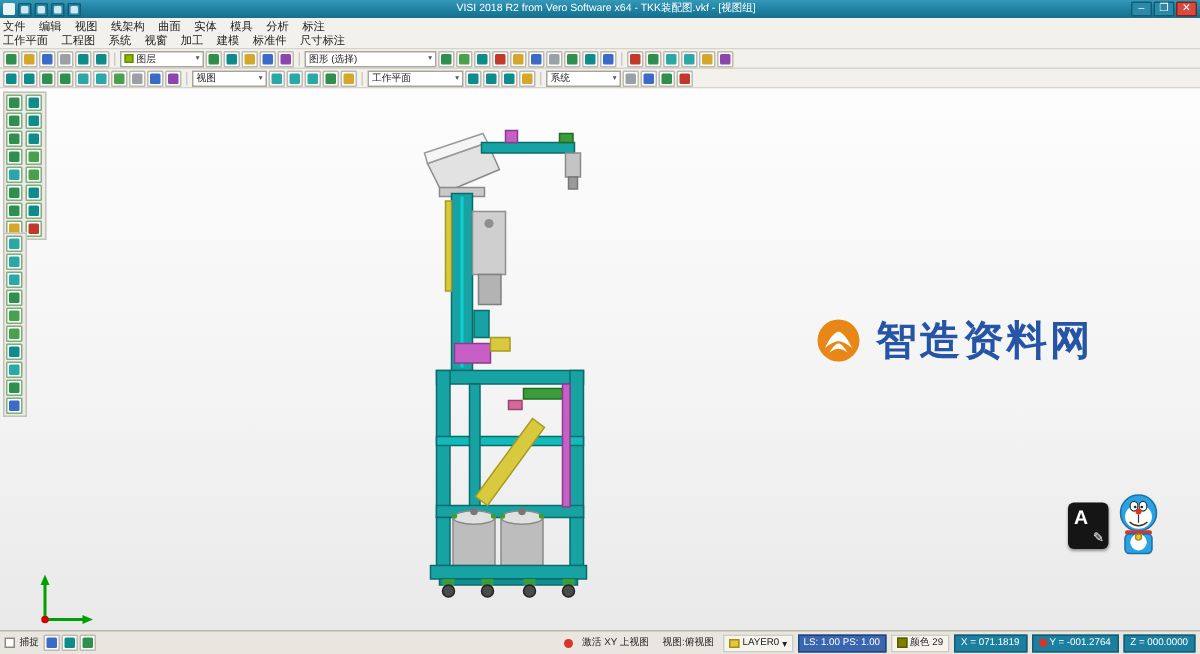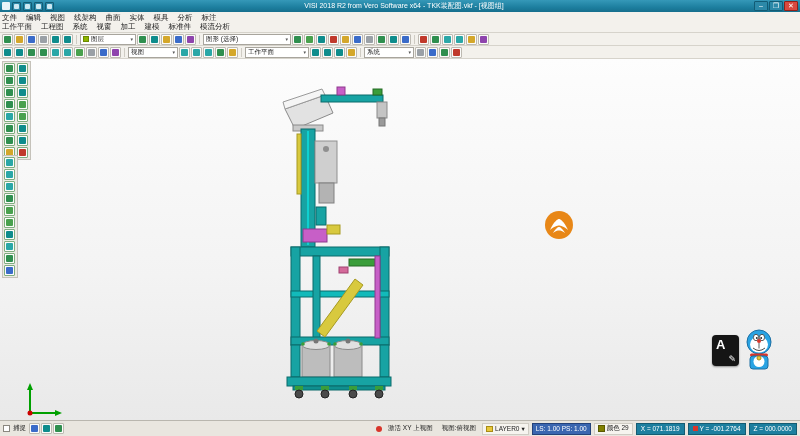--- a/index.html
+++ b/index.html
@@ -103,21 +103,21 @@
         <span class="menu-item">模具</span>
         <span class="menu-item">分析</span>
         <span class="menu-item">标注</span>
         <span class="menu-item">工作平面</span>
         <span class="menu-item">工程图</span>
         <span class="menu-item">系统</span>
         <span class="menu-item">视窗</span>
         <span class="menu-item">加工</span>
         <span class="menu-item">建模</span>
         <span class="menu-item">标准件</span>
-        <span class="menu-item">模流分析</span>
+        <span class="menu-item">尺寸标注</span>
       </div>
   </div>
 
   <div class="toolbar">
     <span class="icon-group">
         <span class="ticon">
           <span class="glyph" style="background: rgb(47, 143, 79);"></span>
         </span>
         <span class="ticon">
           <span class="glyph" style="background: rgb(212, 167, 42);"></span>
@@ -472,20 +472,21 @@
       <polygon points="38,32 31,29 31,35" fill="#00a000"></polygon>
       <circle cx="6" cy="32" r="2.5" fill="#cc0000"></circle>
     </svg>
 
     <div class="watermark">
       <svg width="36" height="32" viewBox="0 0 36 32">
         <circle cx="17" cy="16" r="14" fill="#e8820c"></circle>
         <path d="M8 21 C12 12 16 10 17 10 C18 10 22 12 26 21 C22 17.5 18.5 16.5 17 16.5 C15.5 16.5 12 17.5 8 21 Z" fill="#ffffff"></path>
         <path d="M11 24 C14 19 16 18 17 18 C18 18 20 19 23 24 C20.5 22 18.5 21.5 17 21.5 C15.5 21.5 13.5 22 11 24 Z" fill="#ffffff"></path>
       </svg>
+      <span class="watermark-text">智造资料网</span>
     </div>
 
     <div class="sticker-a">
       <span class="a">A</span>
       <span class="pen">✎</span>
     </div>
     <svg class="doraemon" width="32" height="44" viewBox="0 0 32 44">
       <circle cx="16" cy="13" r="12" fill="#29a3e3" stroke="#1d6fa3"></circle>
       <ellipse cx="16" cy="15.5" rx="9" ry="8" fill="#ffffff"></ellipse>
       <ellipse cx="13" cy="8.5" rx="2.6" ry="3.2" fill="#ffffff" stroke="#333333" stroke-width="0.8"></ellipse>

